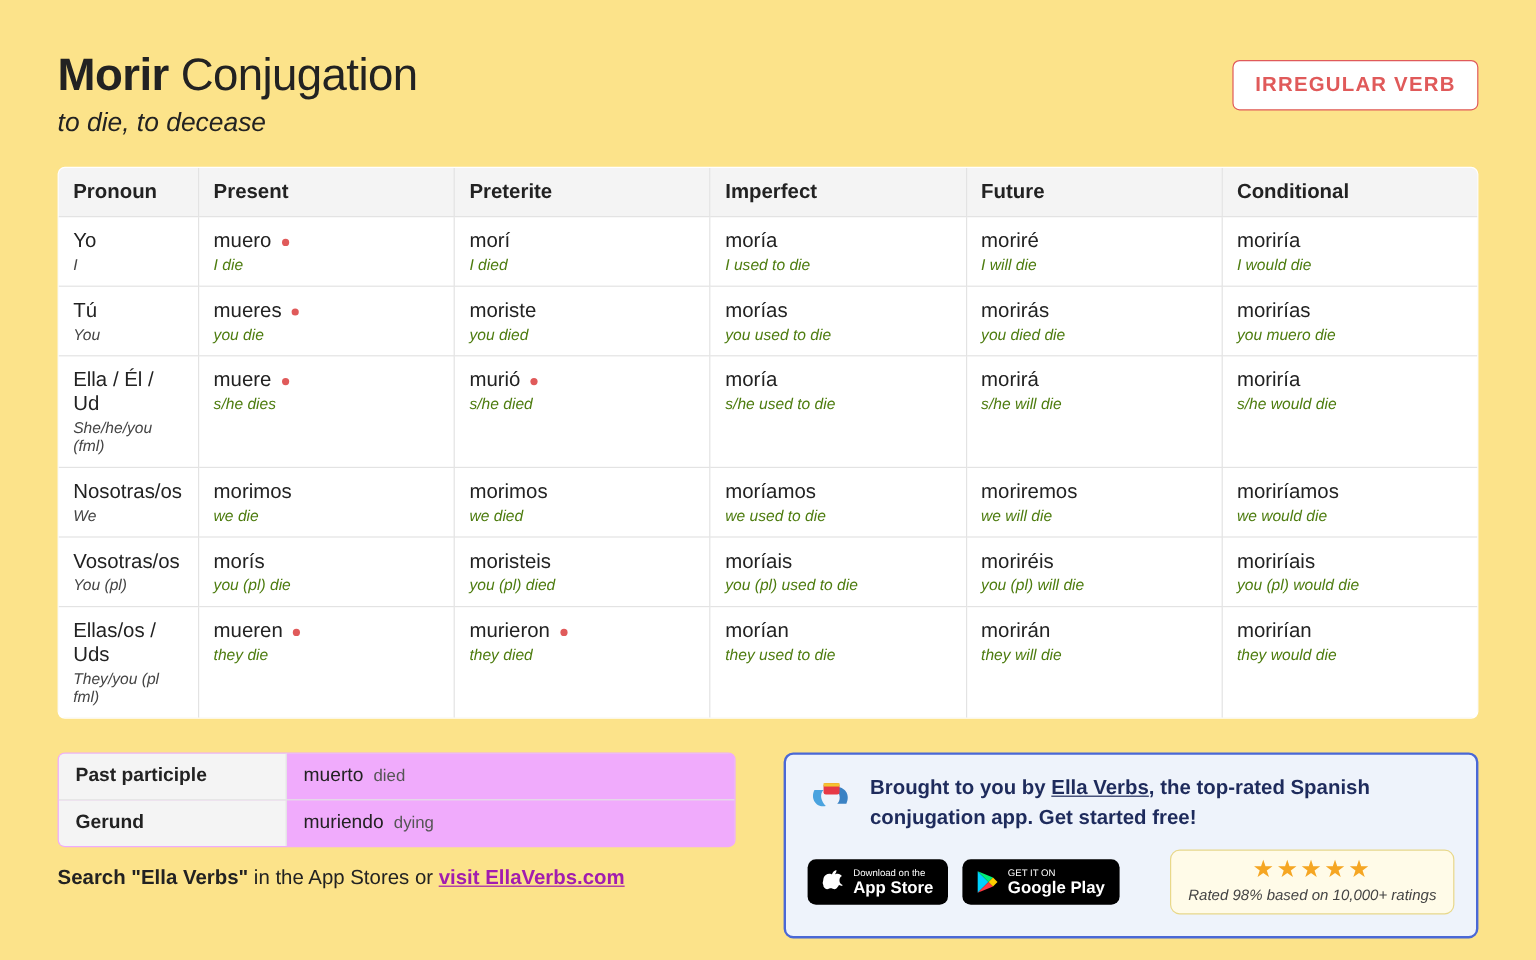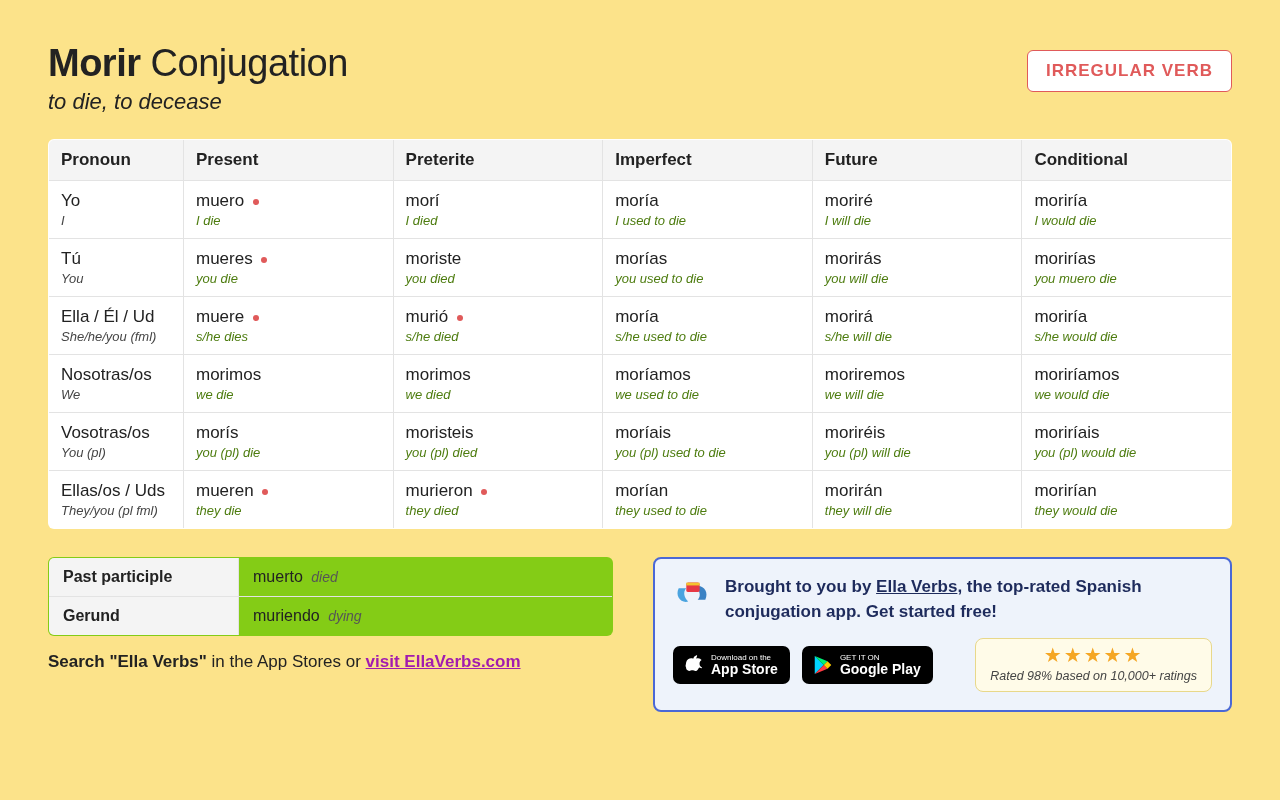--- a/index.html
+++ b/index.html
@@ -53,21 +53,21 @@
     border: 1px solid #e3e3e3;
     padding: 10px 12px;
     text-align: left;
     vertical-align: top;
   }
   table.conj th {
     background: #f4f4f4;
     font-weight: 600;
     font-size: 17px;
   }
-  table.conj th:first-child { width: 135px; }
+  table.conj th:first-child { width: 117px; }
   .pronoun-main { font-size: 17px; font-weight: 500; }
   .pronoun-sub { font-style: italic; font-size: 13px; color: #444; margin-top: 2px; }
   .form { font-size: 17px; font-weight: 500; }
   .gloss { font-style: italic; font-size: 13px; color: #4d7c0f; margin-top: 2px; }
   .dot {
     display: inline-block;
     width: 6px; height: 6px;
     background: #e05a5a;
     border-radius: 50%;
     margin-left: 4px;
@@ -77,37 +77,36 @@
   .lower-row {
     display: flex;
     gap: 40px;
     margin-top: 28px;
     align-items: flex-start;
   }
   .left-col { flex: 0 0 565px; }
   table.participles {
     width: 100%;
     border-collapse: collapse;
-    background: #84cc16;
+    background: #f0abfc;
     border: 1px solid #d9d9d9;
     border-radius: 6px;
     overflow: hidden;
   }
   table.participles td {
     border: 1px solid #e3e3e3;
     padding: 10px 14px;
     font-size: 16px;
   }
   table.participles td.label {
     background: #f4f4f4;
     font-weight: 600;
     width: 190px;
   }
   table.participles .part-gloss {
-    font-style: italic;
     color: #555;
     font-size: 14px;
     margin-left: 4px;
   }
   .search-line {
     margin-top: 16px;
     font-size: 17px;
     font-weight: 600;
   }
   .search-line a {
@@ -235,21 +234,21 @@
         <td>
           <div class="form">moriste </div>
           <div class="gloss">you died</div>
         </td>
         <td>
           <div class="form">morías </div>
           <div class="gloss">you used to die</div>
         </td>
         <td>
           <div class="form">morirás </div>
-          <div class="gloss">you will die</div>
+          <div class="gloss">you died die</div>
         </td>
         <td>
           <div class="form">morirías </div>
           <div class="gloss">you muero die</div>
         </td>
       </tr>
       <tr>
         <td>
           <div class="pronoun-main">Ella / Él / Ud</div>
           <div class="pronoun-sub">She/he/you (fml)</div>

